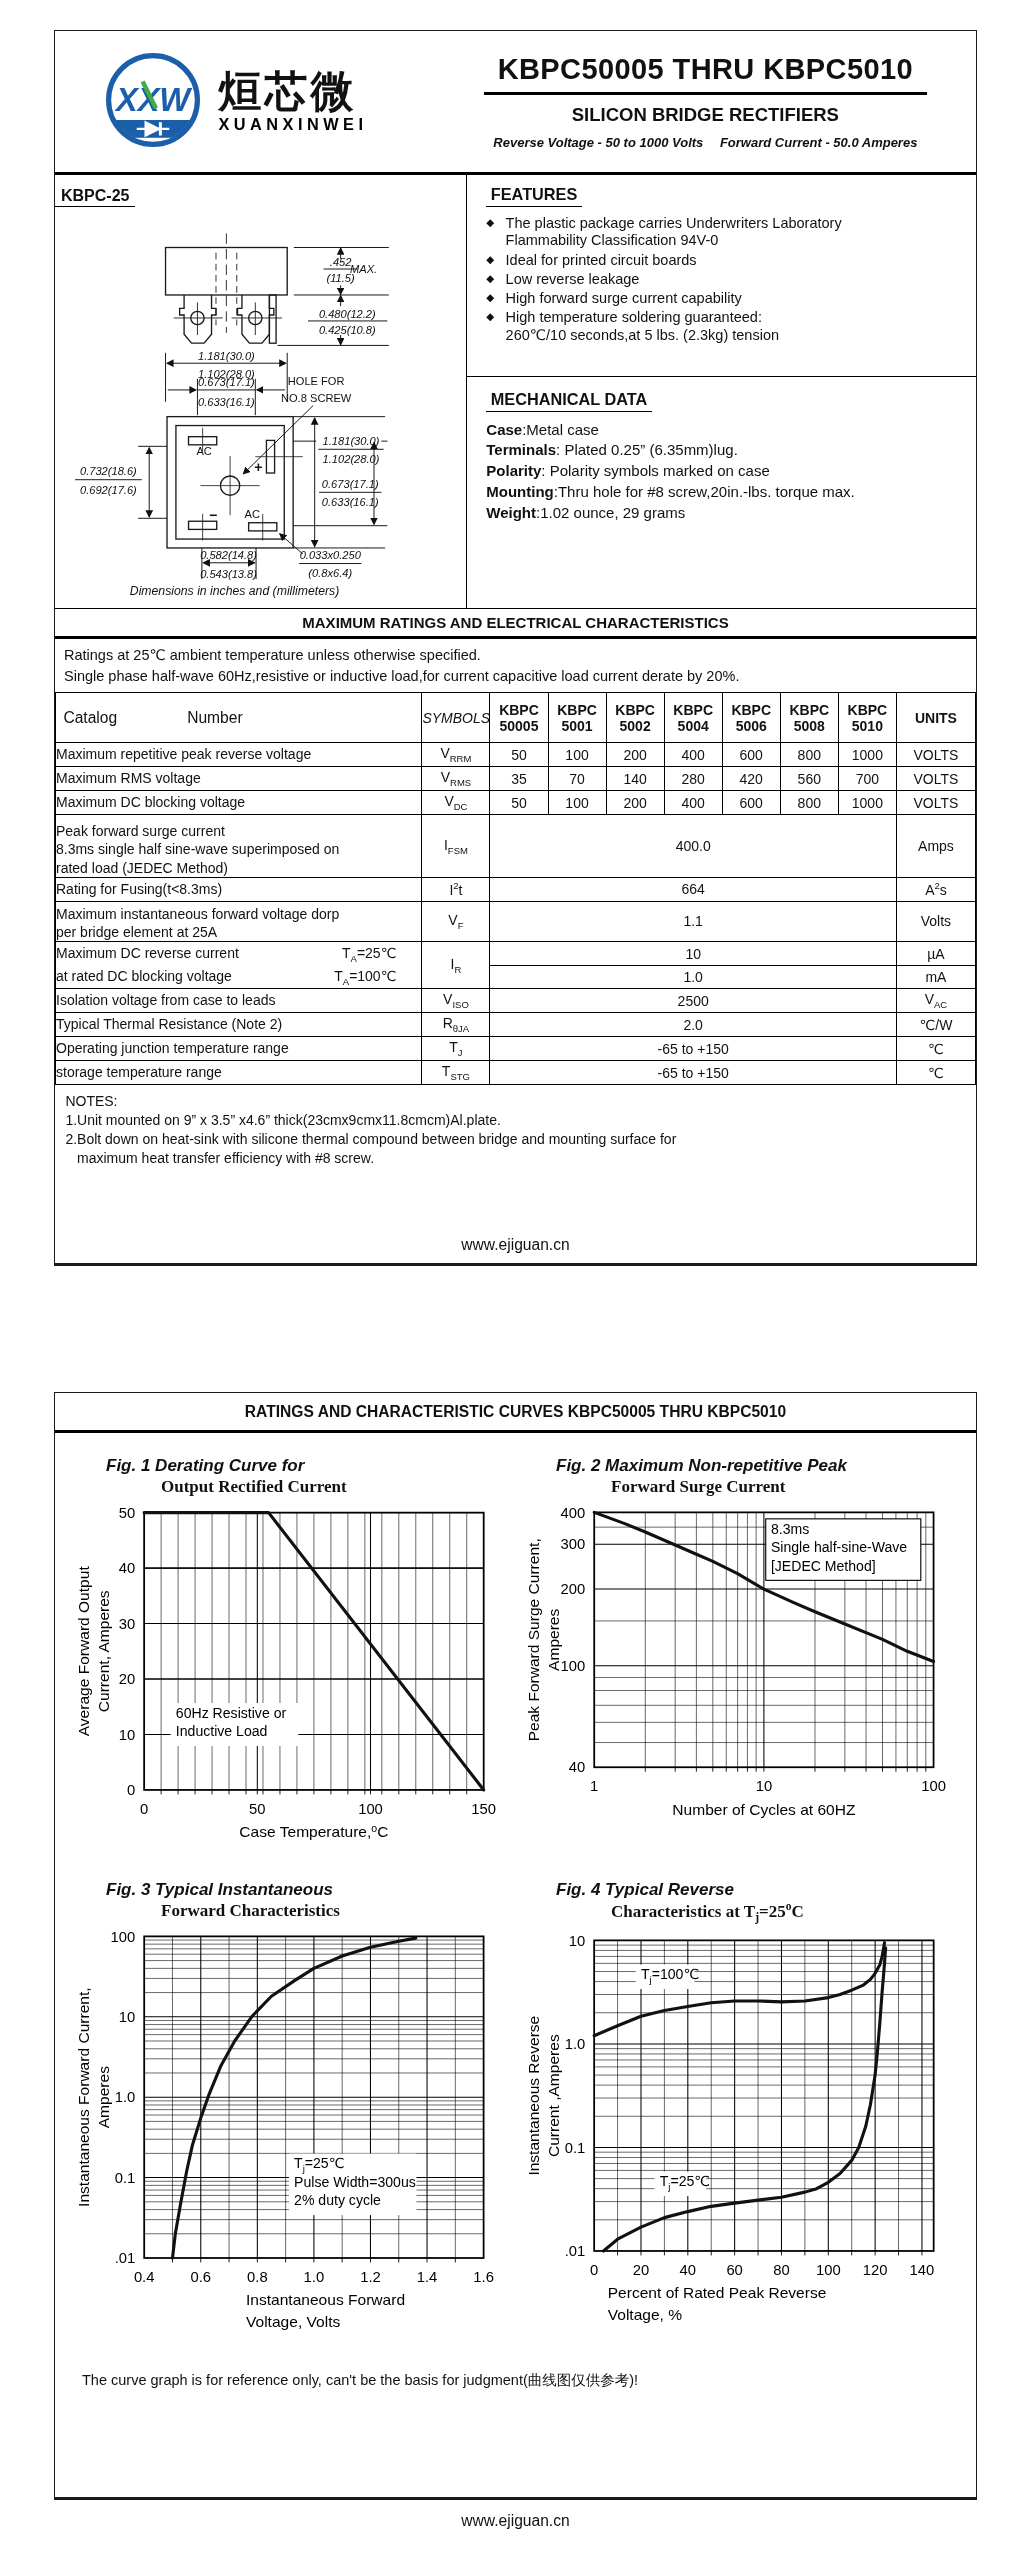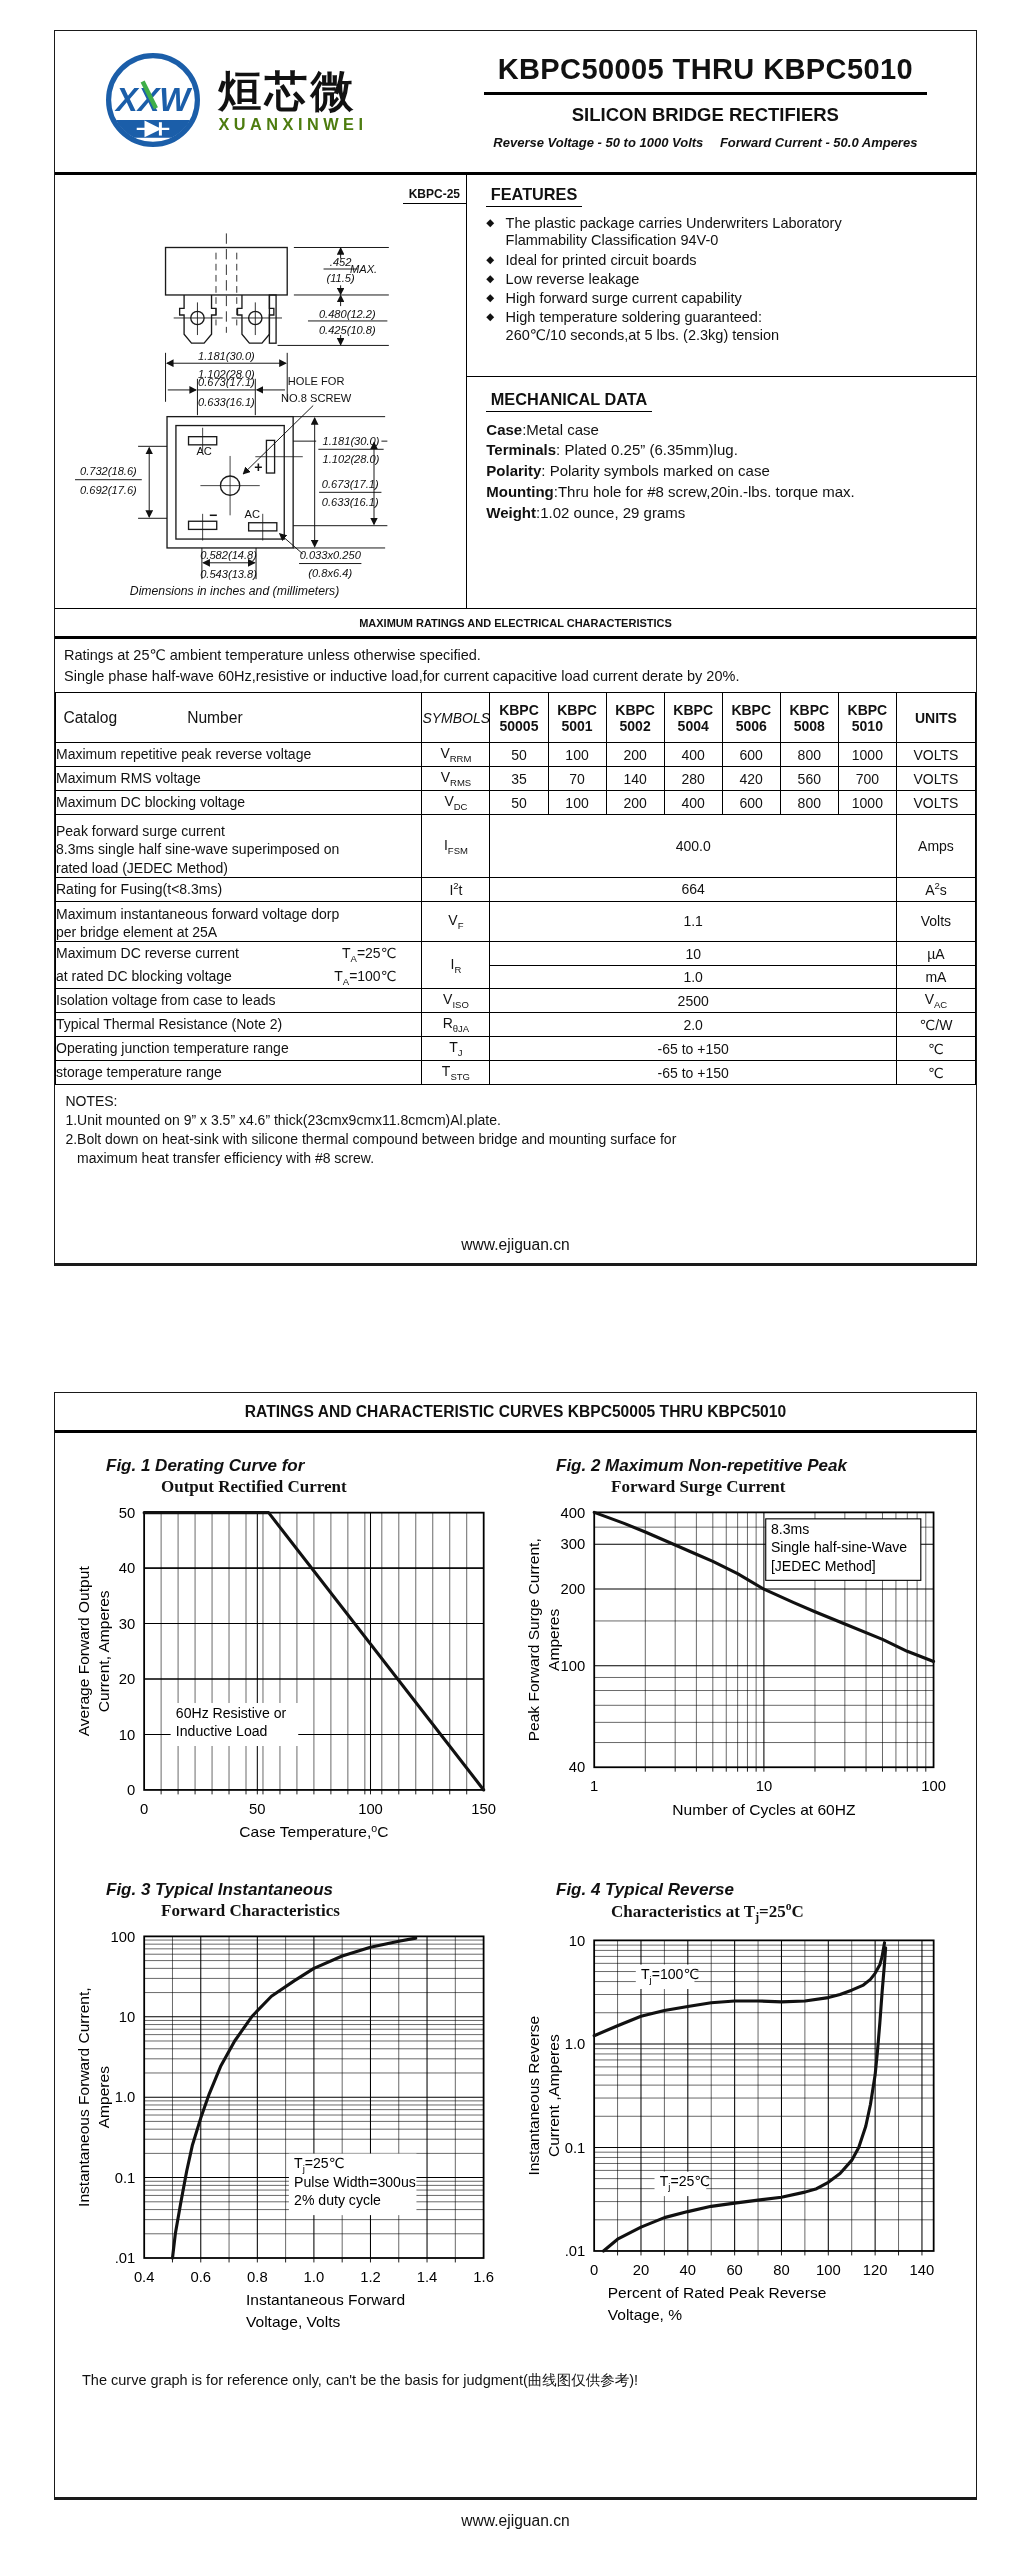--- a/index.html
+++ b/index.html
@@ -13,36 +13,36 @@
   .logo-txt{margin-left:10.4px;}
   .logo-cn{font-size:43px;font-weight:bold;letter-spacing:3px;line-height:1.05;}
   .logo-latin{font-size:16.3px;letter-spacing:4.5px;margin-top:1.5px;font-weight:bold;}
   .hdr-right{flex:1;text-align:center;padding-right:19.3px;}
   .doc-title{font-size:29px;font-weight:bold;letter-spacing:0.4px;}
   .title-rule{height:3px;background:#000;width:88%;margin:6px auto 9px auto;}
   .doc-sub{font-size:18.5px;font-weight:bold;}
   .doc-tag{font-size:13px;font-style:italic;margin-top:9px;font-weight:bold;}
   .mid{height:433px;min-height:433px;display:flex;}
   .left-col{width:411px;min-width:411px;border-right:1.5px solid #000;}
-  .pkg-title{text-align:right;font-size:12px;font-weight:bold;margin-top:12px;height:27px;}
+  .pkg-title{text-align:left;font-size:16px;font-weight:bold;margin-top:12px;height:27px;}
   .pkg-title span{border-bottom:1.9px solid #000;padding:0 6px 2.2px 6px;}
   .pkg-svg text{font-size:15px;fill:#111;text-anchor:middle;stroke:none;}
   .pkg-svg .dt{font-style:italic;}
   .pkg-svg .pl{font-size:19px;font-weight:bold;}
   .pkg-svg .cap{font-size:16.5px;font-style:italic;}
   .right-col{flex:1;display:flex;flex-direction:column;}
   .features{height:202px;min-height:202px;border-bottom:1.5px solid #000;padding:10.4px 7.4px 0 19.3px;box-sizing:border-box;}
   .sec-title{text-align:left;font-size:16.3px;font-weight:bold;margin-bottom:10.4px;}
   .sec-title span{border-bottom:1.9px solid #000;padding:0 4.5px 2.2px 4.5px;}
   .feat-item{display:flex;font-size:14.5px;line-height:1.22;margin-bottom:1.5px;}
   .feat-bullet{width:19.3px;min-width:19.3px;font-size:10.4px;padding-top:2.2px;}
   .mech{flex:1;padding:13.4px 7.4px 0 19.3px;}
   .mech-row{font-size:15px;line-height:1.38;}
   .mech-row b{font-weight:bold;}
-  .band{border-top:1.5px solid #000;border-bottom:3px solid #000;height:27px;min-height:27px;display:flex;align-items:center;justify-content:center;font-size:11px;font-weight:bold;}
+  .band{border-top:1.5px solid #000;border-bottom:3px solid #000;height:27px;min-height:27px;display:flex;align-items:center;justify-content:center;font-size:15px;font-weight:bold;}
   .conds{padding:6px 0 6px 9px;font-size:14.5px;line-height:1.42;}
   table.rt{border-collapse:collapse;width:100%;table-layout:fixed;border:1.5px solid #000;}
   table.rt td{border:1.1px solid #000;padding:0;font-size:14px;overflow:hidden;}
   td.par{text-align:left;padding-left:6px;}
   td.par .pline{line-height:1.3;}
   td.cen{text-align:center;}
   .sym-i{font-style:italic;font-size:13.4px;}
   .cat-h{display:flex;gap:70px;padding-left:7.4px;font-size:15.6px;align-items:center;height:100%;}
   .dev-h{text-align:center;font-weight:bold;font-size:11.5px;line-height:1.15;}
   .units-h{text-align:center;font-weight:bold;font-size:14px;}
@@ -84,21 +84,21 @@
         <path id="logo-accent" d="M60,48 L78,84" stroke-width="6" fill="none" stroke="#3fae49"></path>
         <rect id="logo-band" x="10" y="100" width="128" height="24" clip-path="url(#lc)" fill="#1b5ea9"></rect>
         <g stroke="#fff" stroke-width="3" fill="#fff">
           <line x1="52" y1="112" x2="96" y2="112"></line>
           <path d="M64,103 L64,121 L82,112 z"></path>
           <line x1="84" y1="103" x2="84" y2="121" stroke-width="4"></line>
         </g>
       </svg>
       <div class="logo-txt">
         <div class="logo-cn">烜芯微</div>
-        <div class="logo-latin" id="logo-latin" style="color: #4d7c0f;">XUANXINWEI</div>
+        <div class="logo-latin" id="logo-latin" style="color: #000000;">XUANXINWEI</div>
       </div>
     </div>
     <div class="hdr-right">
       <div class="doc-title">KBPC50005 THRU KBPC5010</div>
       <div class="title-rule"></div>
       <div class="doc-sub">SILICON BRIDGE RECTIFIERS</div>
       <div class="doc-tag">Reverse Voltage - 50 to 1000 Volts  Forward Current - 50.0 Amperes</div>
     </div>
   </div>
 

